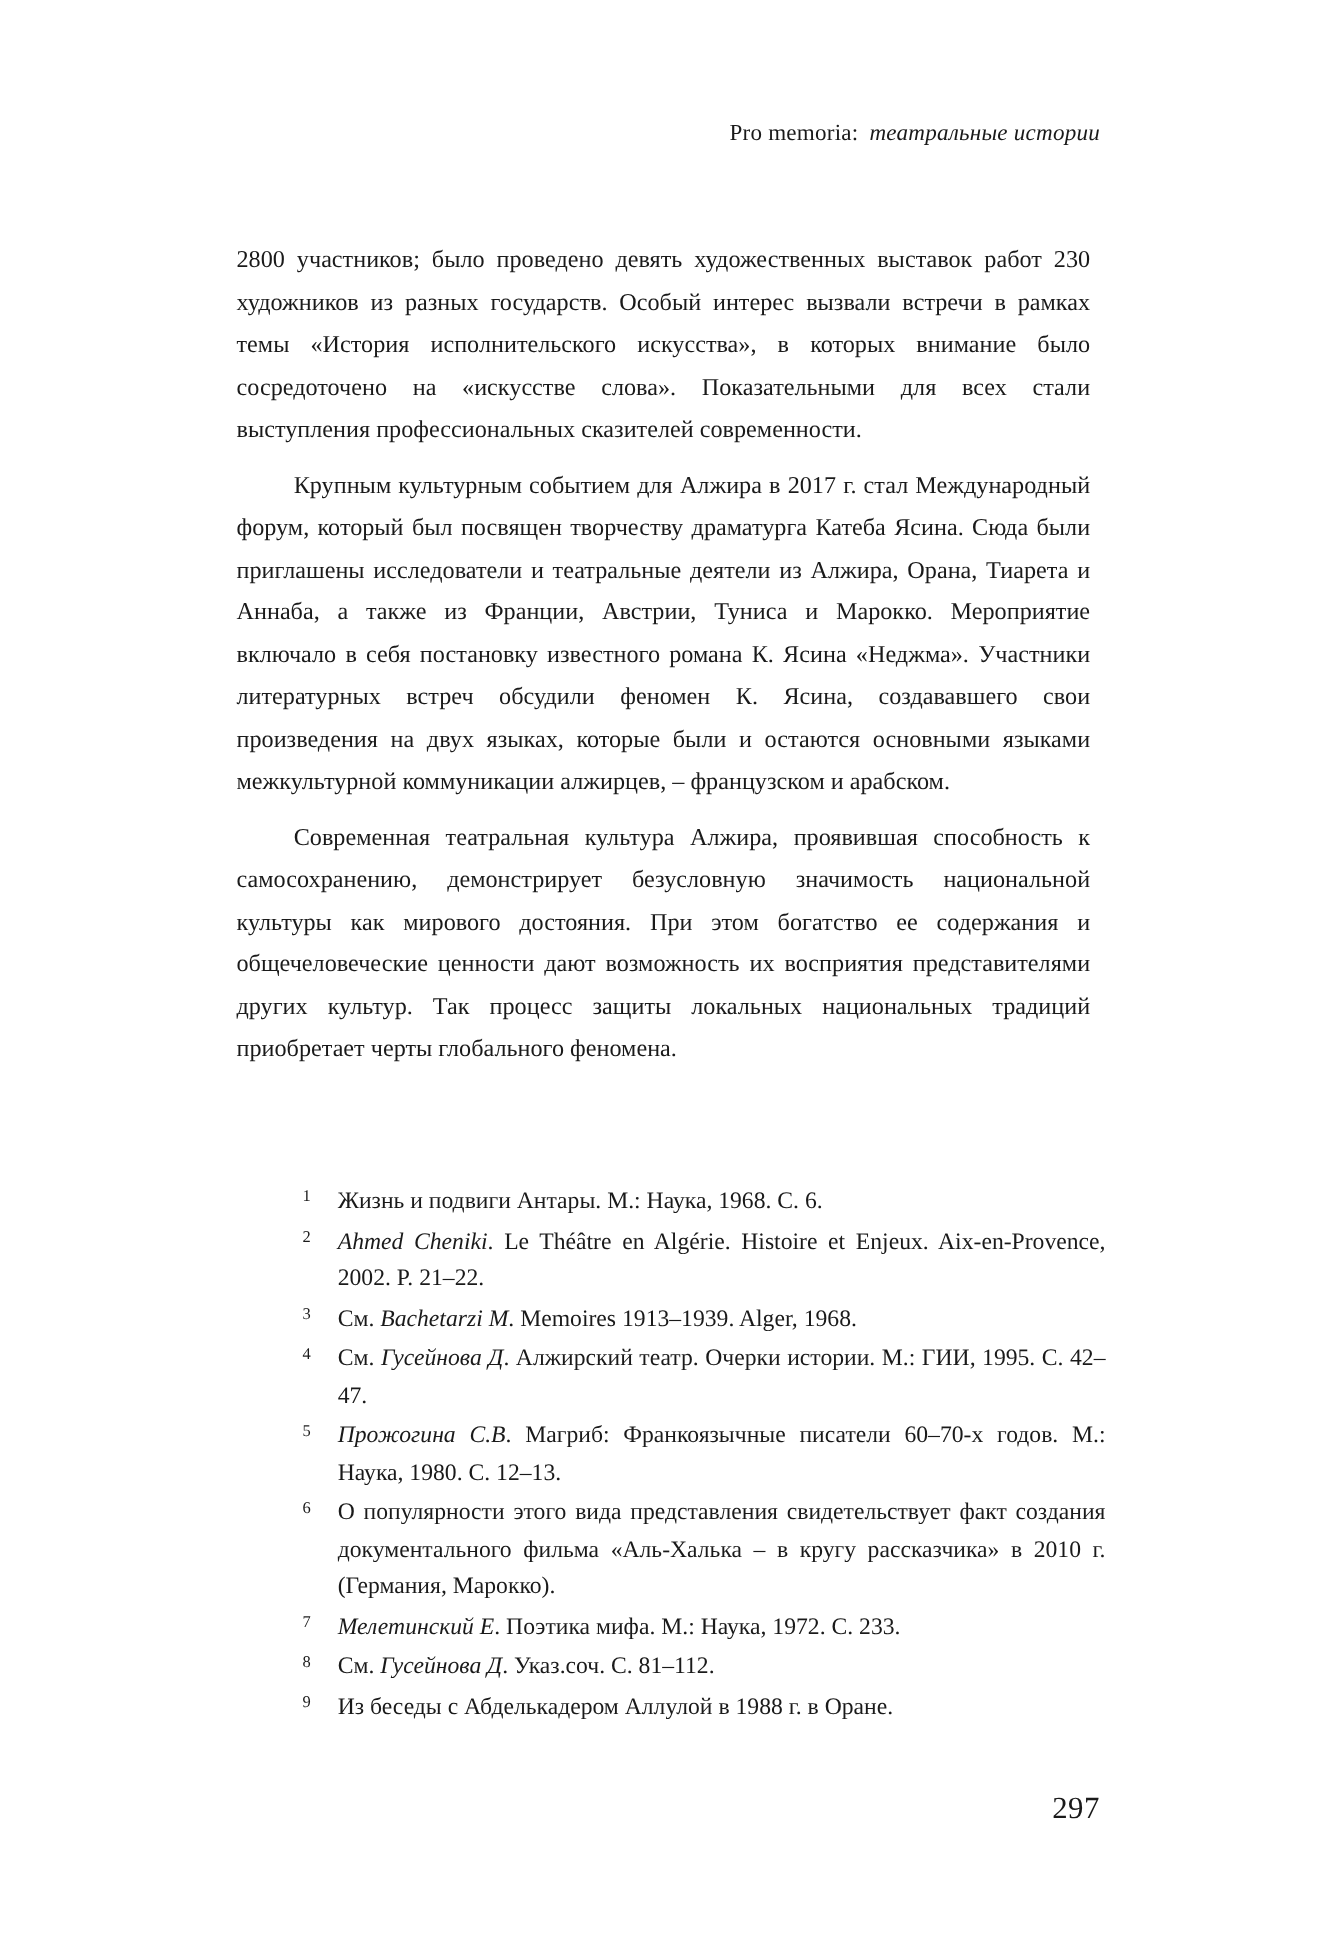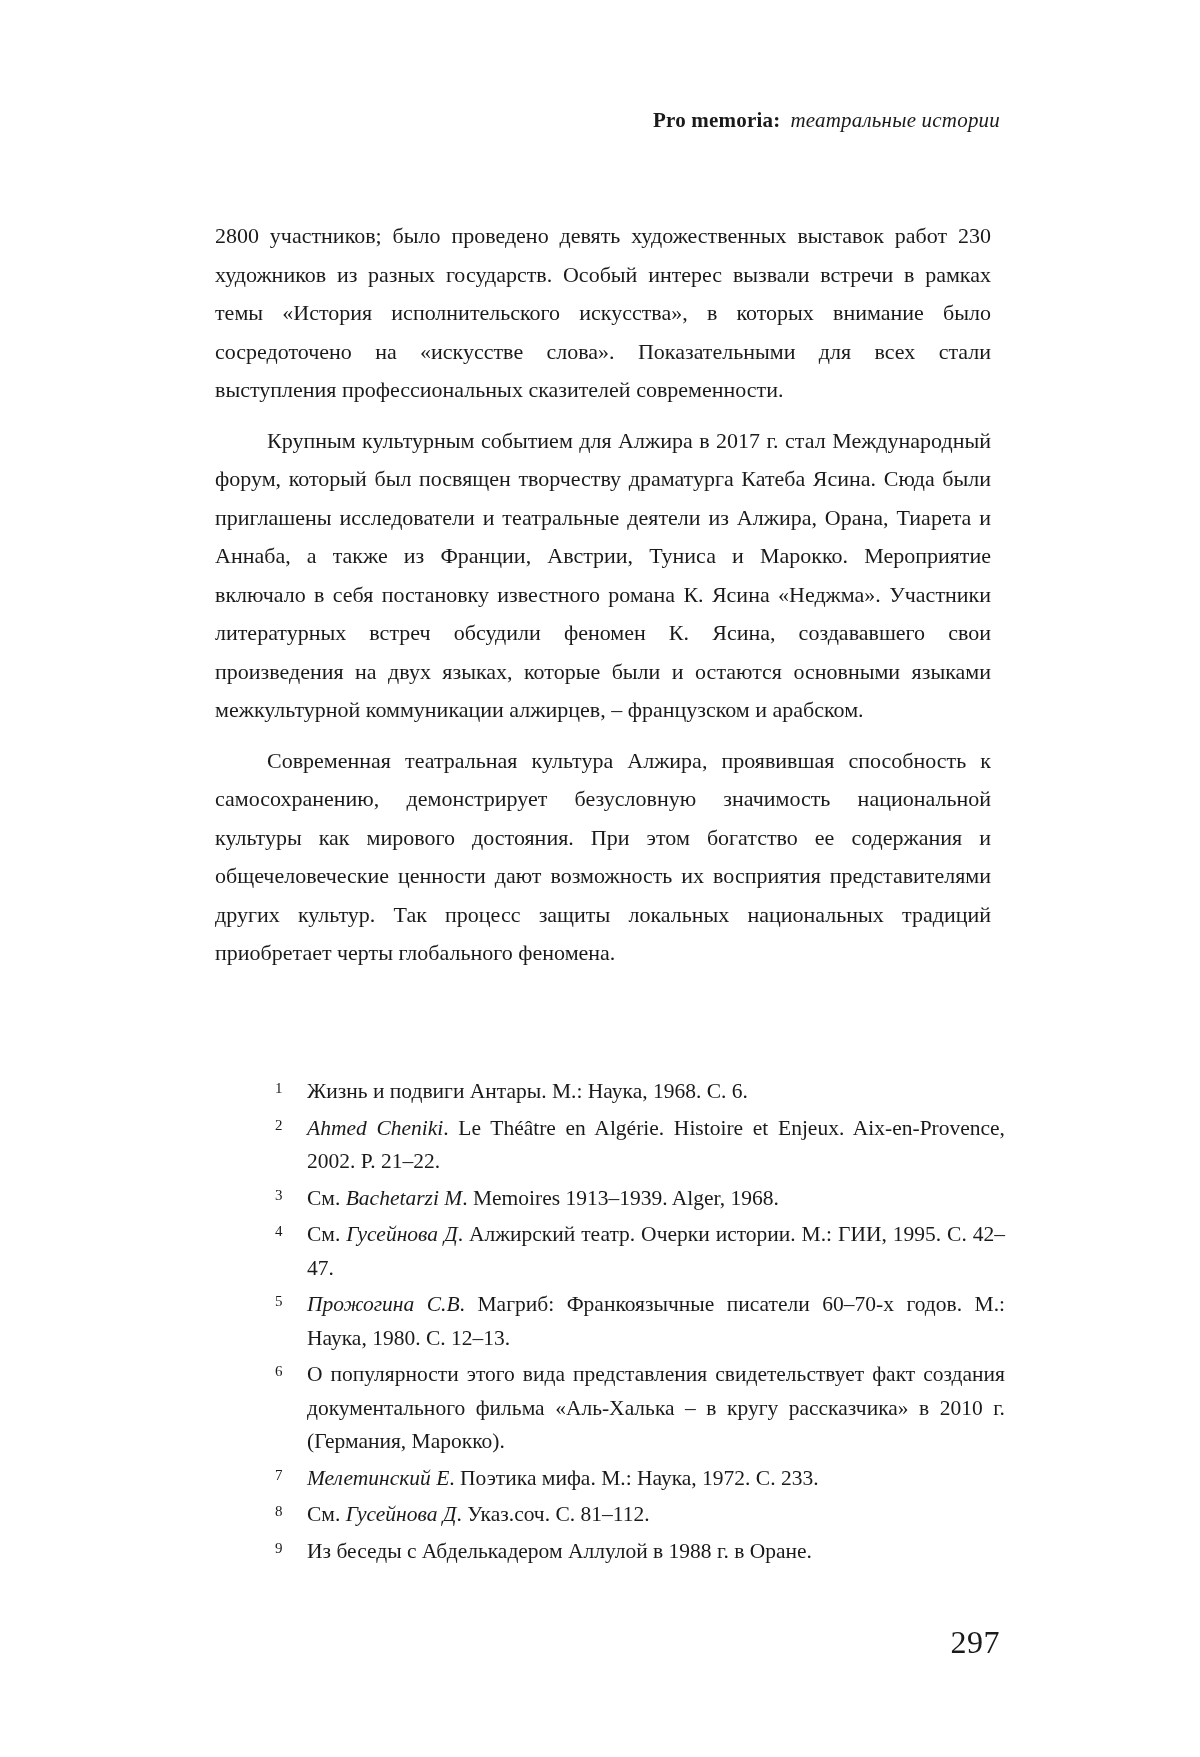--- a/index.html
+++ b/index.html
@@ -24,21 +24,21 @@
   }
   .header {
     position: absolute;
     top: 108px;
     right: 200px;
     font-size: 21px;
     letter-spacing: 0.2px;
     white-space: nowrap;
   }
   .header .hdr-bold {
-    font-weight: bold;
+    font-weight: normal;
   }
   .header .hdr-ital {
     font-style: italic;
     margin-left: 10px;
   }
   .content {
     position: absolute;
     top: 205px;
     left: 203px;
     width: 800px;
@@ -78,21 +78,21 @@
   .note-body {
     flex: 1 1 auto;
   }
   .note-body i {
     font-style: italic;
   }
   .folio {
     position: absolute;
     bottom: 96px;
     right: 200px;
-    font-size: 32px;
+    font-size: 28px;
     letter-spacing: 0.5px;
   }
 </style>
 </head>
 <body>
 
 <div class="page">
 
   <div class="header">
     <span class="hdr-bold">Pro memoria:</span><span class="hdr-ital">театральные истории</span>

